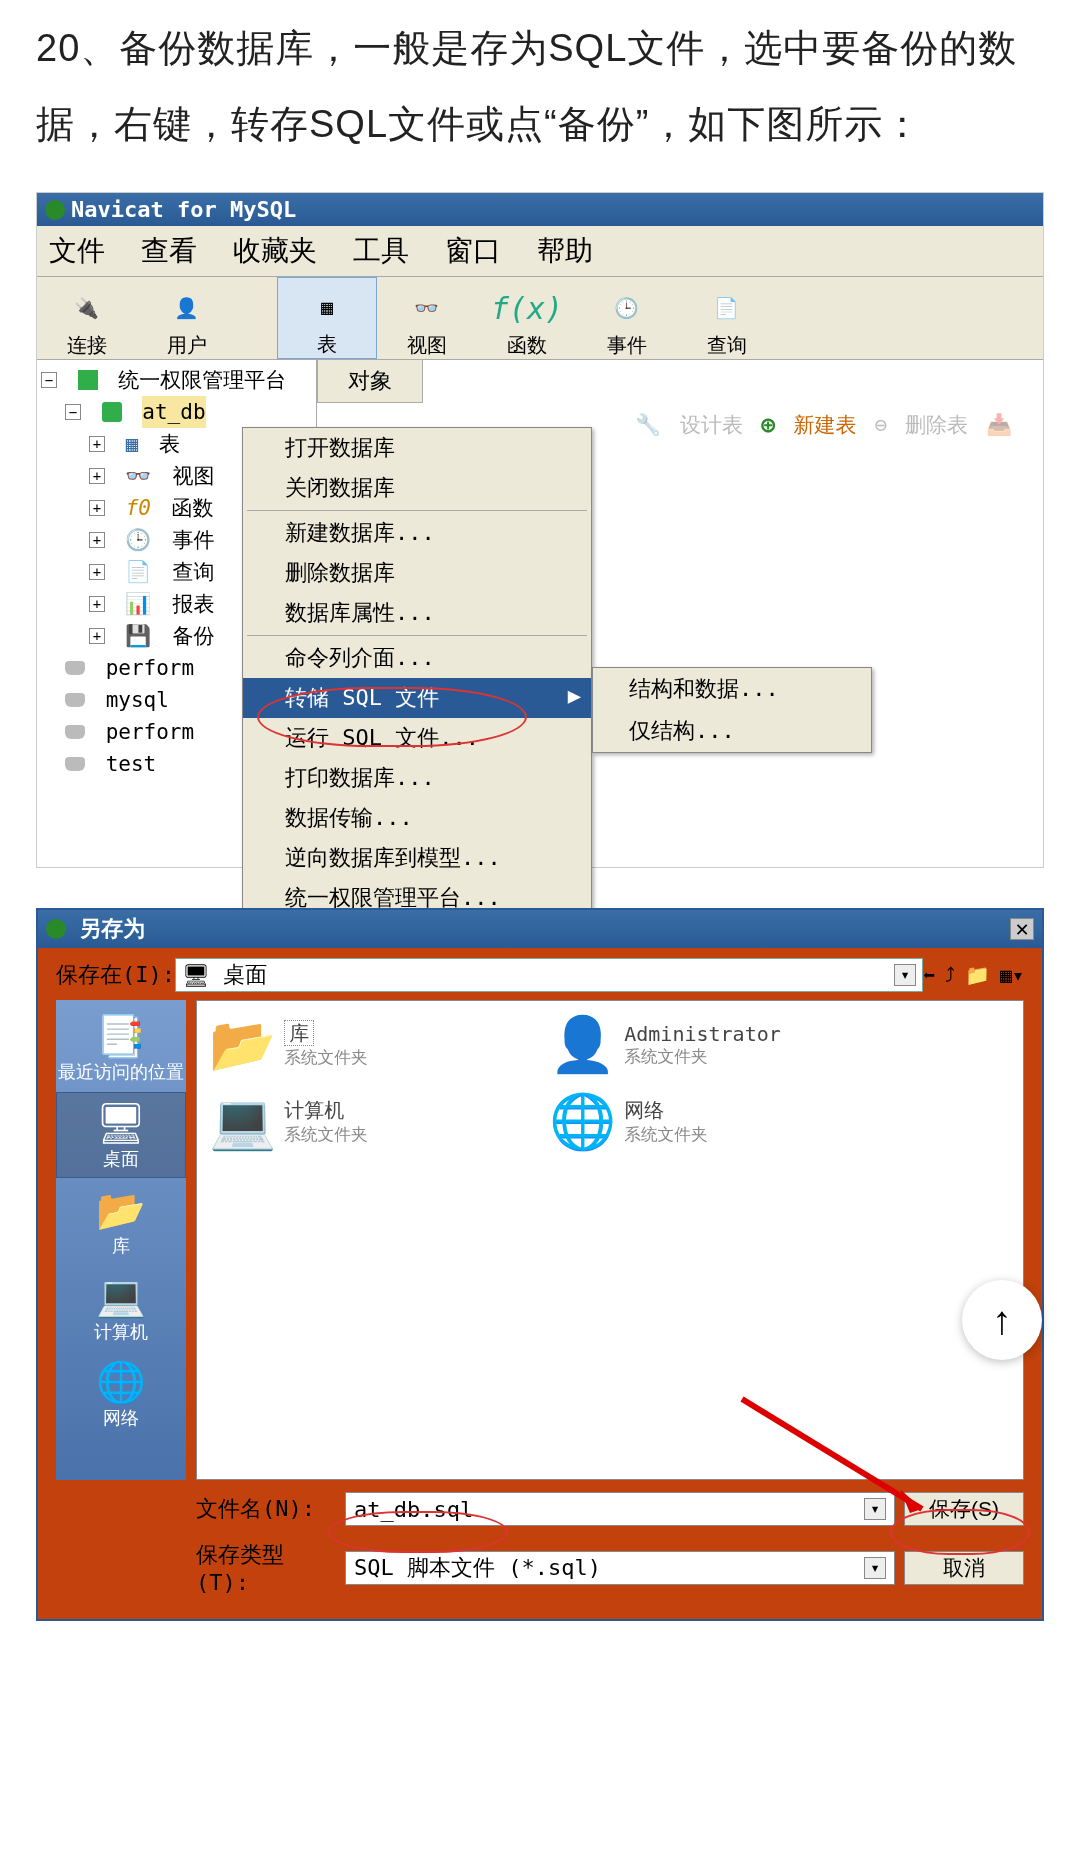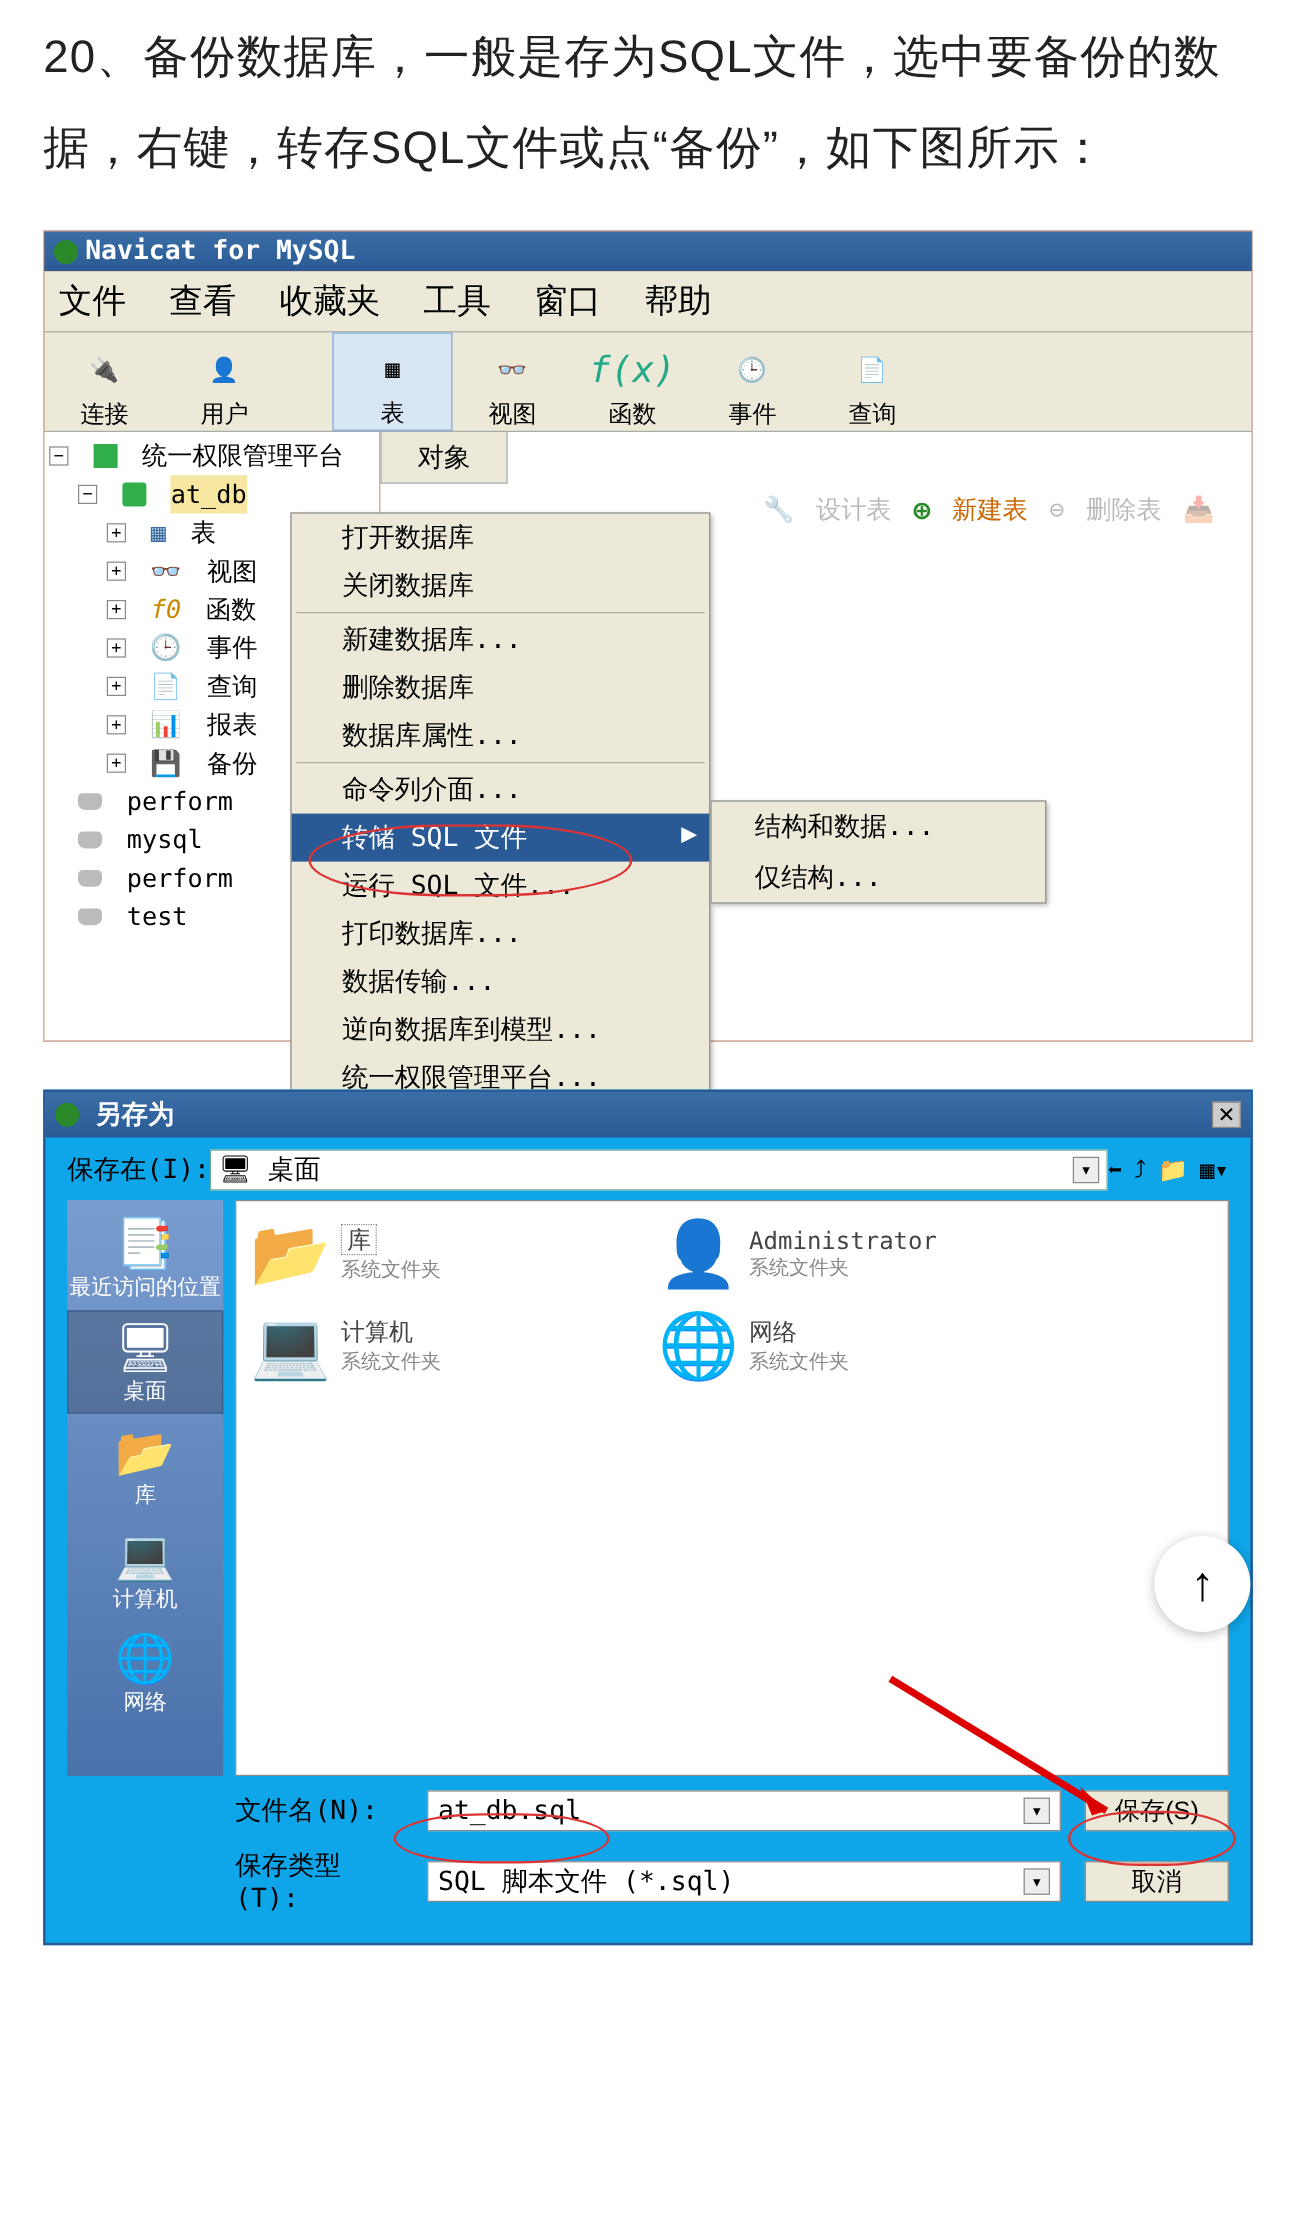--- a/index.html
+++ b/index.html
@@ -1,21 +1,21 @@
 <!DOCTYPE html>
 <html><head>
 <meta charset="utf-8">
 <style>
   * { box-sizing: border-box; margin: 0; padding: 0; }
   body { font-family: "Microsoft YaHei", "SimSun", sans-serif; background: #fff; width: 1080px; }
   .article-text { font-size: 38px; line-height: 2.0; padding: 10px 36px 30px 36px; color: #222; letter-spacing: 1px; }
   .fig { margin: 0 36px 40px 36px; border: 1px solid #ccc; }
 
   
-  .nav-window { background: #c2410c; font-family: "SimSun", monospace; }
+  .nav-window { background: #f9a8d4; font-family: "SimSun", monospace; }
   .titlebar { background: linear-gradient(#3a6ea5,#2a5a95); color: #fff; font-weight: bold; font-size: 22px; padding: 4px 8px; display:flex; align-items:center; gap:6px; }
   .title-icon { width:20px; height:20px; background:#2a8a2a; border-radius:50%; display:inline-block; }
   .menubar { display:flex; gap:36px; padding: 6px 12px; font-size: 28px; background:#ece9d8; }
   .menubar span { cursor:default; }
   .toolbar { display:flex; background:#ece9d8; border-bottom:1px solid #aaa; border-top:1px solid #aaa; }
   .tb-item { display:flex; flex-direction:column; align-items:center; justify-content:flex-end; width:100px; height:82px; font-size:20px; gap:2px; }
   .tb-item.sel { background:#d8e6f3; border:1px solid #7aa7d7; }
   .tb-icon { width:44px; height:44px; display:flex; align-items:center; justify-content:center; }
   .main-row { display:flex; }
   .tree { width:280px; background:#fff; border-right:1px solid #aaa; padding:4px 0 4px 4px; font-size:21px; line-height:32px; overflow:hidden; }
@@ -37,41 +37,41 @@
   .ctx-menu { position:absolute; left:0; top:0; width:350px; background:#ece9d8; border:1px solid #888; font-size:22px; box-shadow:2px 2px 4px rgba(0,0,0,.3); }
   .ctx-menu .mi { padding:5px 10px 5px 42px; position:relative; white-space:nowrap; }
   .ctx-menu .sep { height:1px; background:#aaa; margin:2px 4px; }
   .ctx-menu .mi.hl { background:#2a5a95; color:#fff; }
   .ctx-menu .mi .arrow { position:absolute; right:10px; }
   .sub-menu { position:absolute; width:280px; background:#ece9d8; border:1px solid #888; font-size:22px; box-shadow:2px 2px 4px rgba(0,0,0,.3); }
   .sub-menu .mi { padding:6px 10px 6px 36px; }
   .red-ellipse { position:absolute; border:2px solid #d33; border-radius:50%/60%; pointer-events:none; }
 
   
-  .dlg { border:2px solid #2a5a95; font-family:"SimSun",monospace; background:#0ea5e9; position:relative; }
+  .dlg { border:2px solid #2a5a95; font-family:"SimSun",monospace; background:#c2410c; position:relative; }
   .dlg-title { background:linear-gradient(#3a6ea5,#2a5a95); color:#fff; font-weight:bold; font-size:22px; padding:4px 8px; display:flex; align-items:center; }
   .dlg-title .close { margin-left:auto; width:24px; height:22px; background:#ccc; border:1px solid #888; text-align:center; font-weight:bold; color:#000; line-height:20px; }
   .dlg-body { padding:10px 18px; }
   .top-row { display:flex; align-items:center; margin-bottom:8px; font-size:22px; }
   .combo { flex:1; display:flex; height:34px; border:1px solid #7a9; background:#fff; align-items:center; padding:0 6px; }
   .combo .dd { margin-left:auto; width:22px; height:22px; border:1px solid #888; background:#eee; text-align:center; line-height:20px; font-size:16px; }
   .nav-icons { display:flex; gap:10px; font-size:20px; }
   .dlg-main { display:flex; gap:10px; }
   .places { width:130px; background:linear-gradient(#7a9dcf,#4a72aa); padding:6px 0; display:flex; flex-direction:column; align-items:center; gap:2px; }
   .place { display:flex; flex-direction:column; align-items:center; color:#fff; font-size:18px; padding:6px 2px; width:100%; }
   .place.sel { background:rgba(0,0,0,.2); border:1px solid #3a5a8a; }
   .place .pico { width:54px; height:48px; display:flex; align-items:center; justify-content:center; font-size:40px; }
   .file-area { flex:1; background:#fff; border:1px solid #888; padding:12px; height:480px; overflow:hidden; }
   .fa-row { display:flex; gap:20px; font-size:20px; color:#444; }
   .fa-item { display:flex; align-items:center; gap:8px; width:320px; }
   .fa-item .bigico { font-size:54px; }
   .fa-item .txt small { color:#888; display:block; }
   .dotted { border:1px dotted #888; padding:0 4px; }
   .bottom-rows { margin-left:140px; margin-top:12px; font-size:22px; }
-  .brow { display:flex; align-items:center; gap:20px; margin-bottom:14px; }
+  .brow { display:flex; align-items:center; gap:9px; margin-bottom:14px; }
   .brow label { width:140px; }
   .text-combo { flex:1; display:flex; height:34px; border:1px solid #888; background:#fff; align-items:center; padding:0 8px; font-family:monospace; }
   .text-combo .dd { margin-left:auto; width:22px; height:22px; border:1px solid #888; background:#eee; text-align:center; line-height:20px; font-size:16px; }
   .btn { width:120px; height:34px; border:1px solid #888; background:#ece9d8; font-size:21px; }
   .red-arrow { position:absolute; width:220px; height:140px; pointer-events:none; }
   .scroll-top { position:fixed; right:38px; bottom:500px; width:80px; height:80px; border-radius:50%; background:#fff; box-shadow:0 2px 10px rgba(0,0,0,.25); display:flex; align-items:center; justify-content:center; font-size:40px; font-weight:bold; }
 </style>
 </head>
 <body>
 

